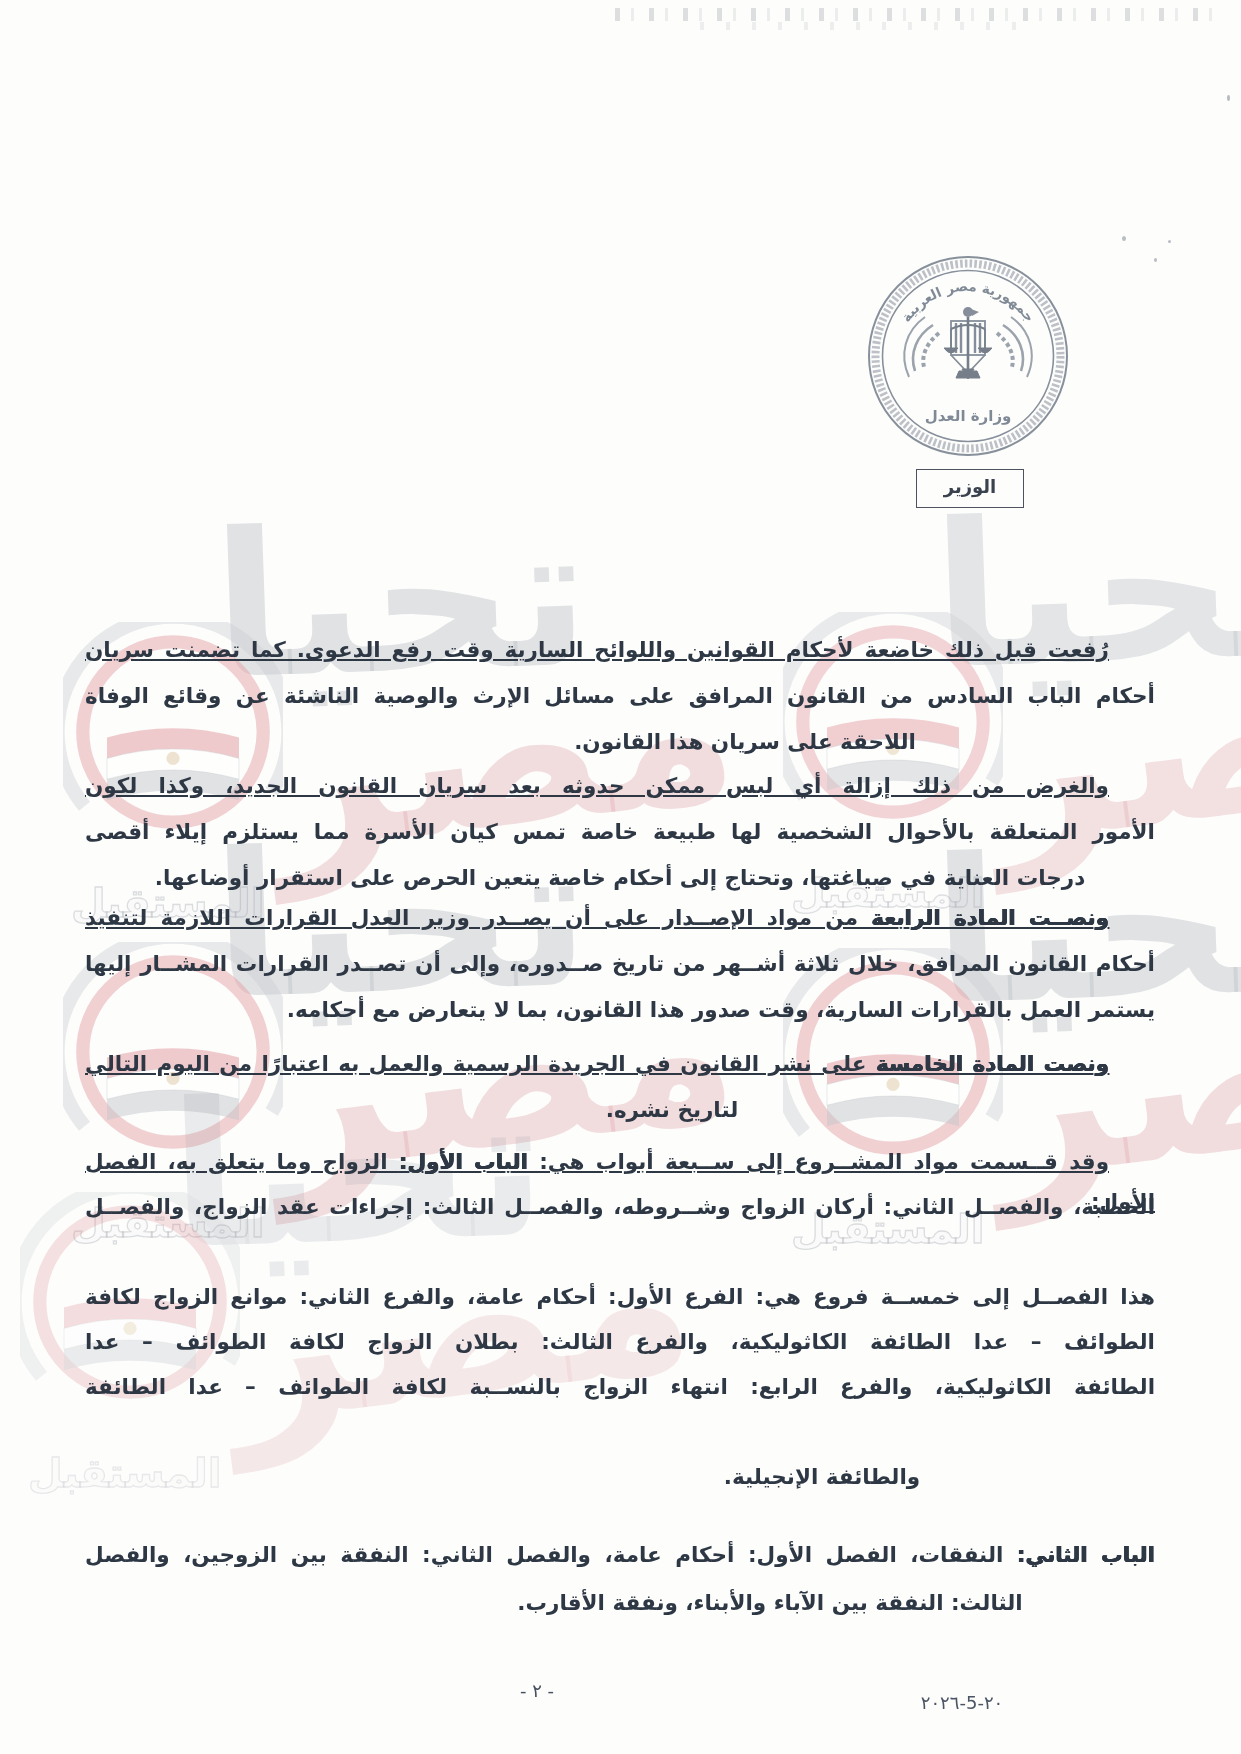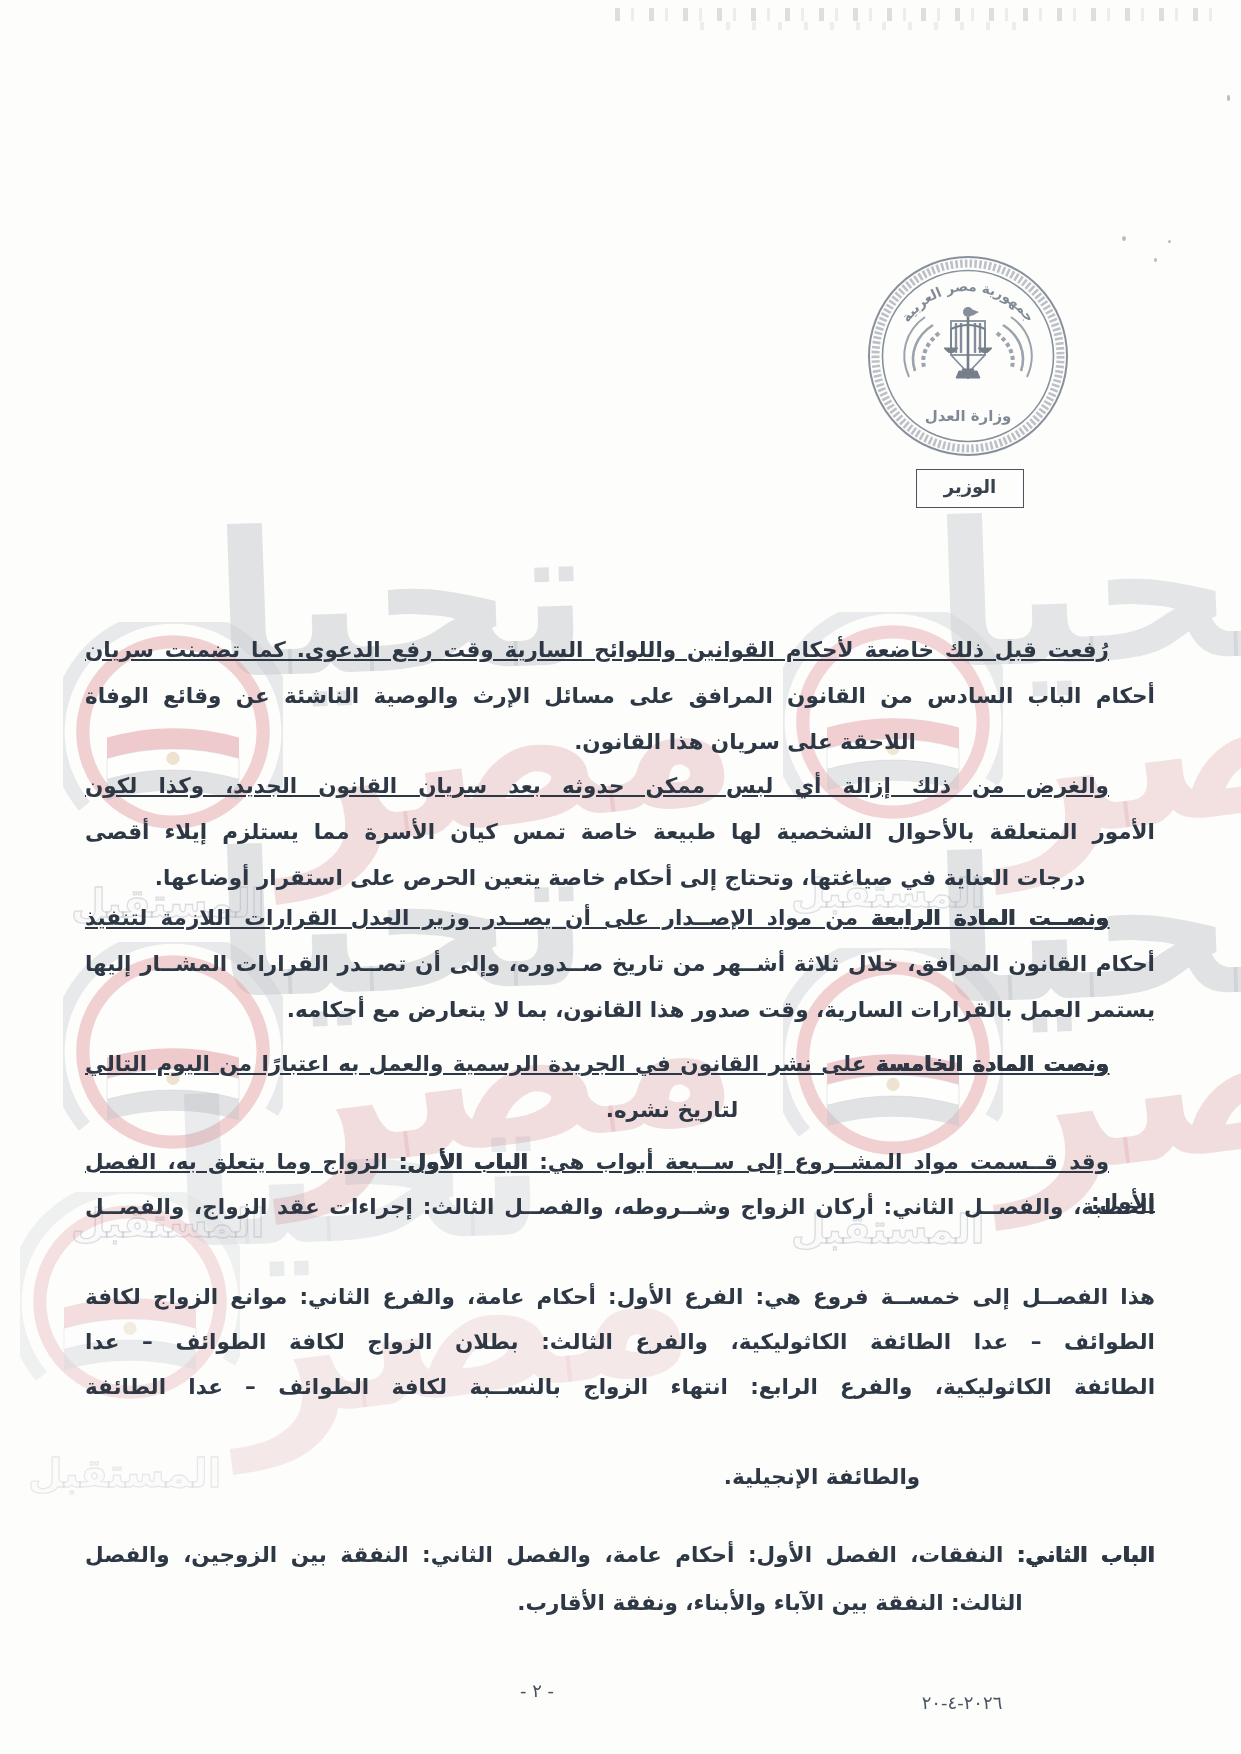--- a/index.html
+++ b/index.html
@@ -184,15 +184,15 @@
   <div class="ln jl ind" style="top:1142px"><span>وقد قــسمت مواد المشــروع إلى ســبعة أبواب هي: </span><span class="xb">الباب الأول:</span><span> الزواج وما يتعلق به، الفصل الأول:</span></div>
   <div class="ln jl" style="top:1187px"><span>الخطبة، والفصــل الثاني: أركان الزواج وشــروطه، والفصــل الثالث: إجراءات عقد الزواج، والفصــل</span><span class="xb"></span><span></span></div>
   <div class="ln jl" style="top:1277px"><span>هذا الفصــل إلى خمســة فروع هي: الفرع الأول: أحكام عامة، والفرع الثاني: موانع الزواج لكافة</span><span class="xb"></span><span></span></div>
   <div class="ln jl" style="top:1322px"><span>الطوائف – عدا الطائفة الكاثوليكية، والفرع الثالث: بطلان الزواج لكافة الطوائف – عدا</span><span class="xb"></span><span></span></div>
   <div class="ln jl" style="top:1367px"><span>الطائفة الكاثوليكية، والفرع الرابع: انتهاء الزواج بالنســبة لكافة الطوائف – عدا الطائفة</span><span class="xb"></span><span></span></div>
   <div class="ln cl" style="top:1457px;padding-left:404px"><span>والطائفة الإنجيلية.</span><span class="xb"></span><span></span></div>
   <div class="ln jl" style="top:1535px"><span></span><span class="xb">الباب الثاني:</span><span> النفقات، الفصل الأول: أحكام عامة، والفصل الثاني: النفقة بين الزوجين، والفصل</span></div>
   <div class="ln cl" style="top:1583px;padding-left:300px"><span>الثالث: النفقة بين الآباء والأبناء، ونفقة الأقارب.</span><span class="xb"></span><span></span></div>
 
   <div id="pagenum">- ٢ -</div>
-  <div id="docdate">٢٠٢٦-٤-٢٠</div>
+  <div id="docdate">٢٠٢٦-5-٢٠</div>
 
 </div>
 
 </body></html>

